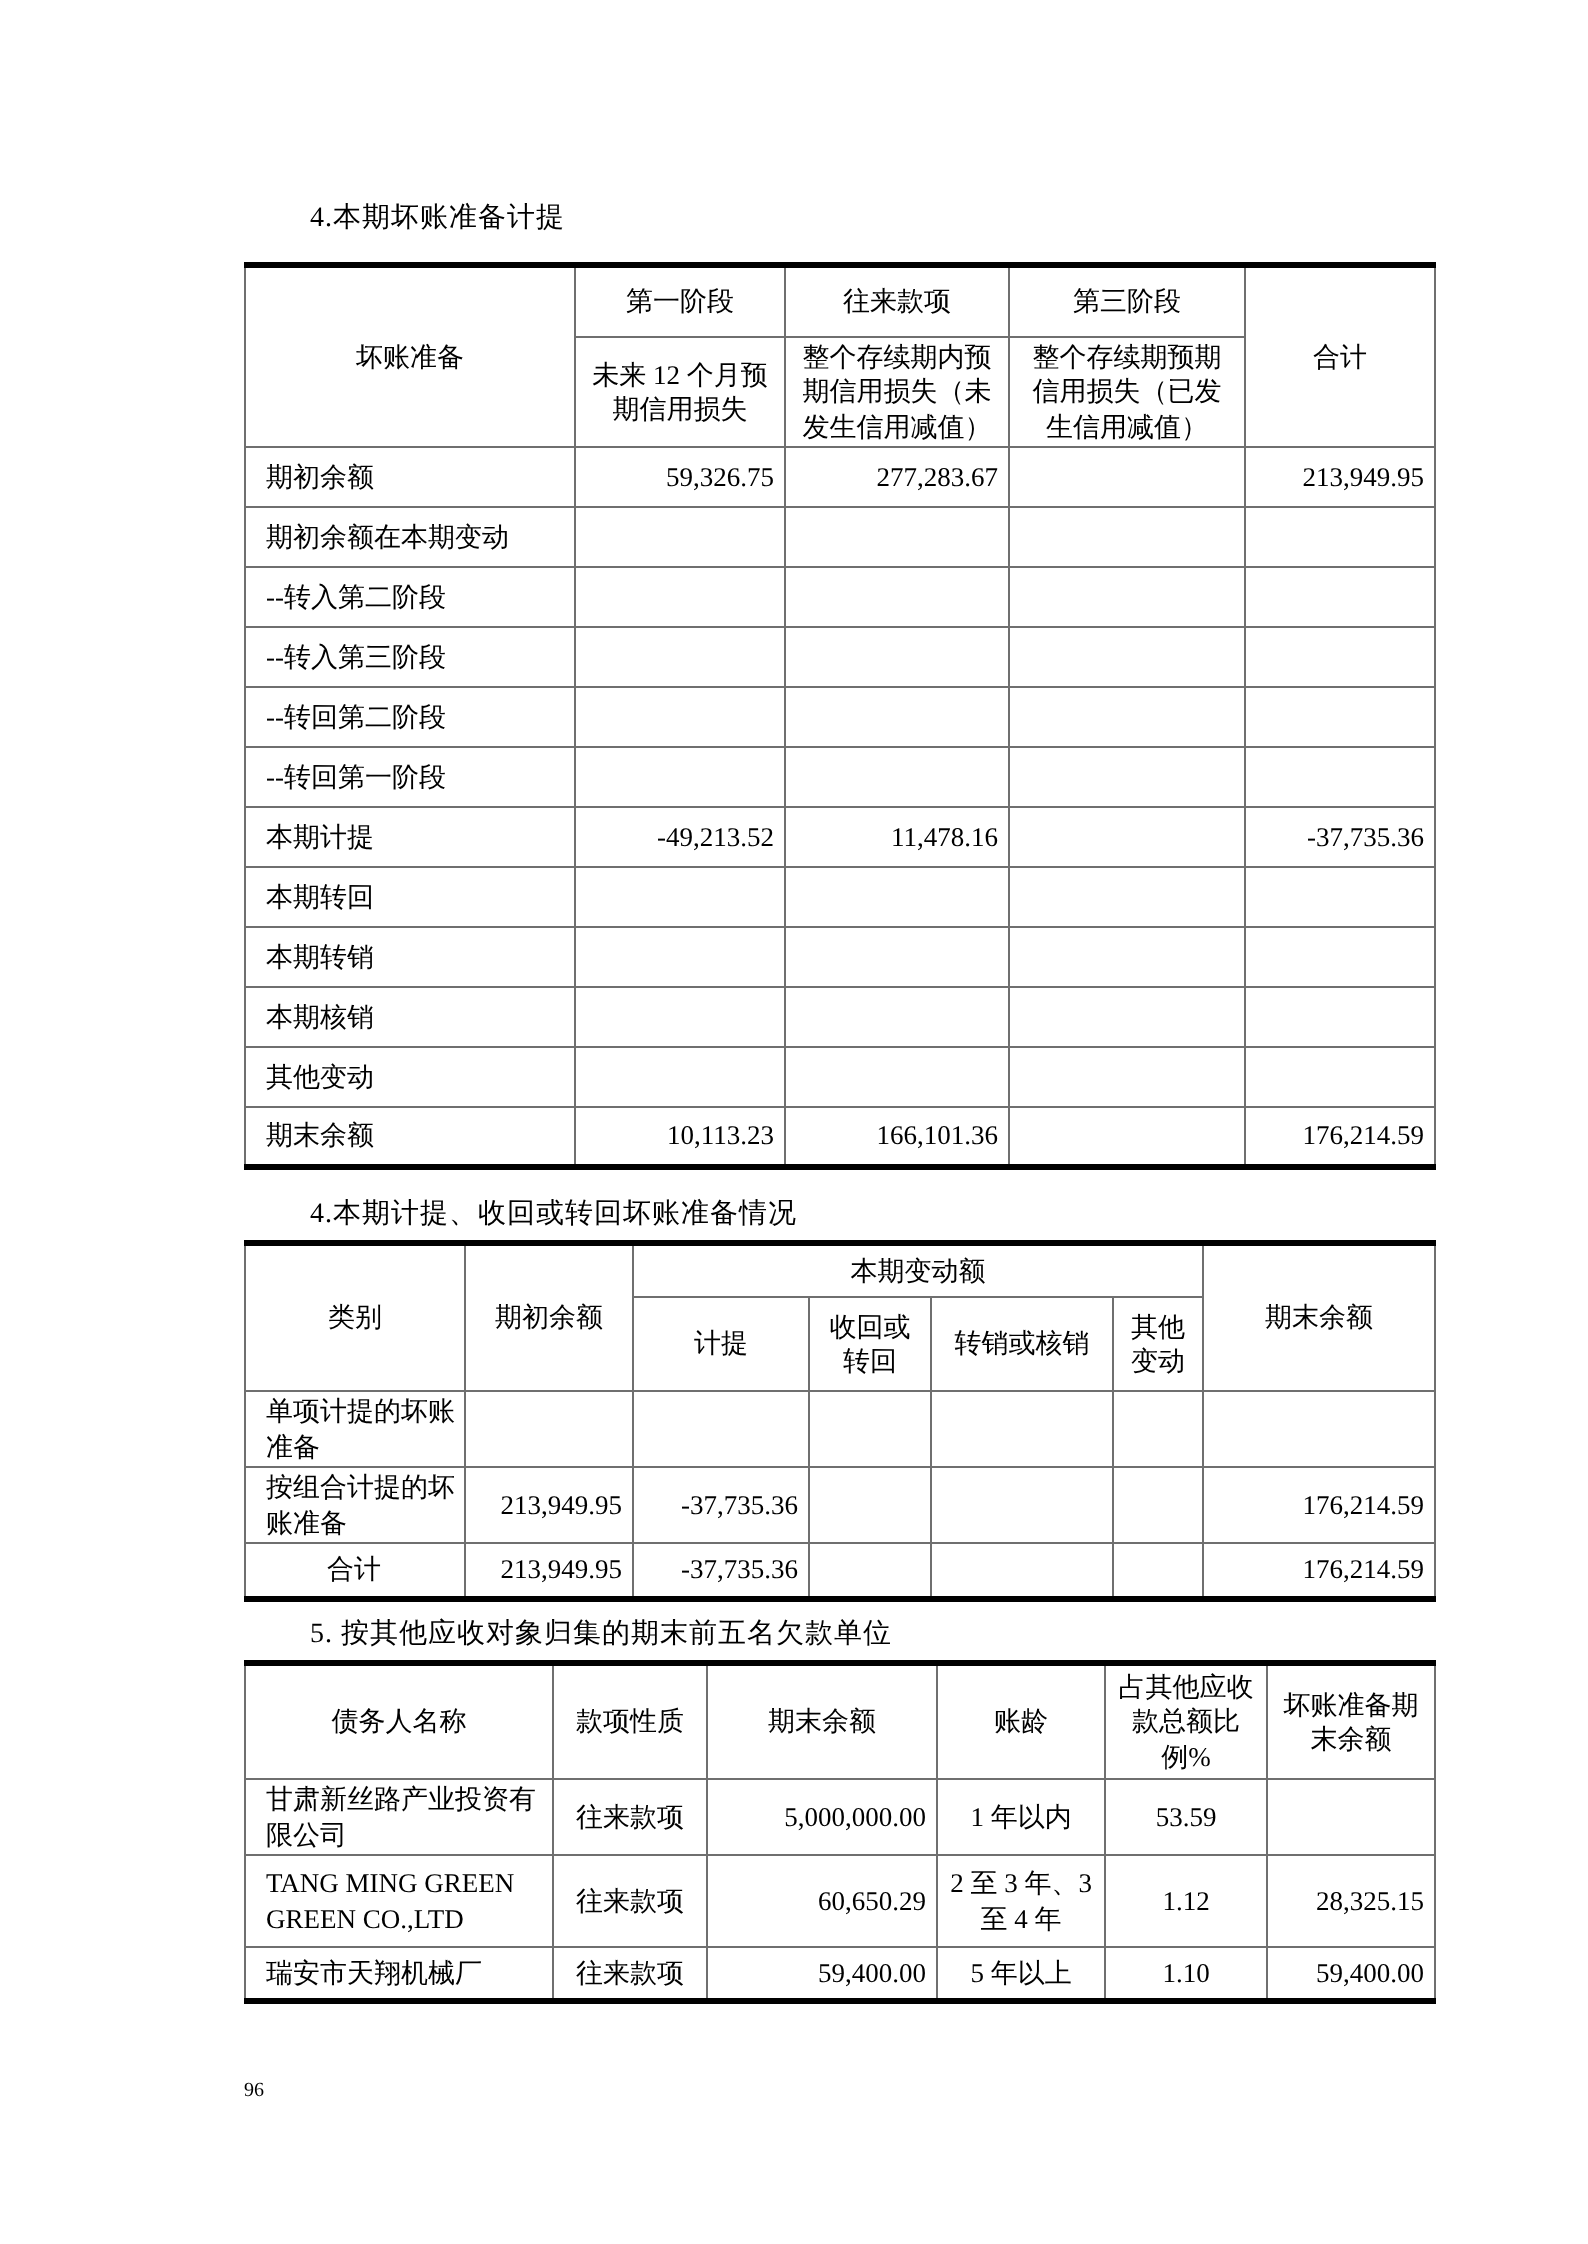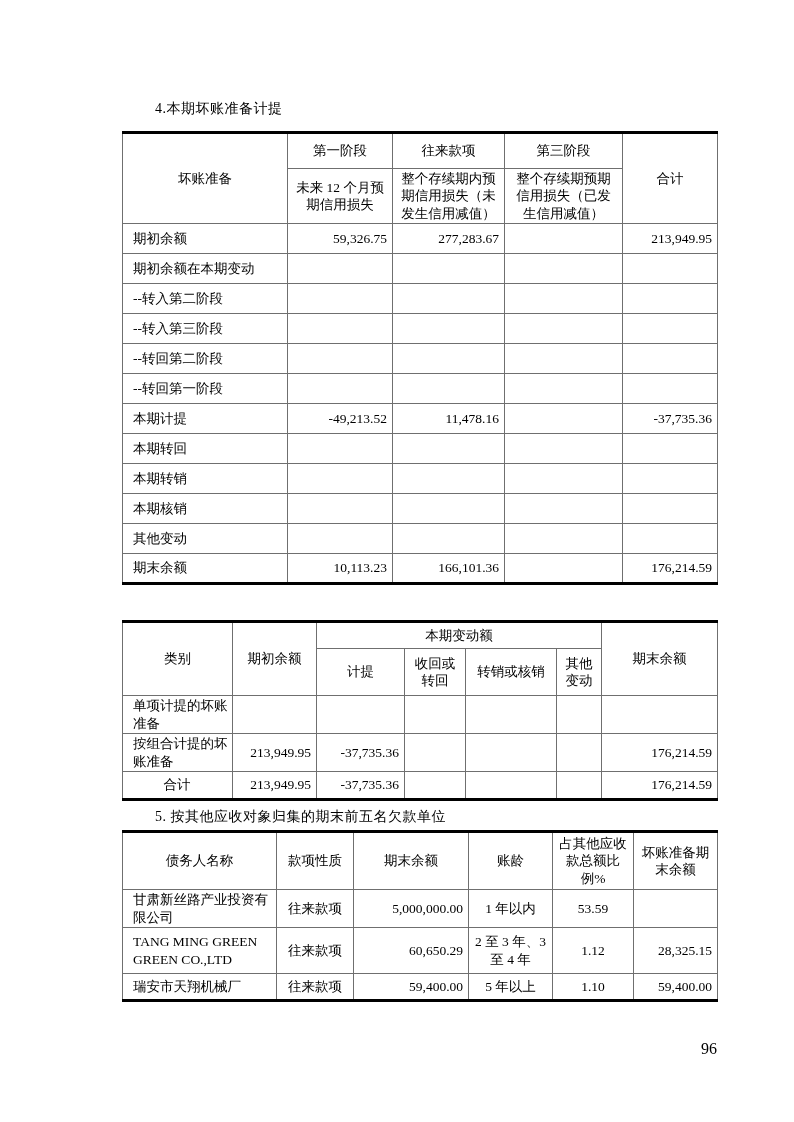--- a/index.html
+++ b/index.html
@@ -48,21 +48,21 @@
   #t2 tbody tr:nth-child(3) td { height:28px; }
   #t2 tbody tr:nth-child(3) td.lab { text-align:center; padding-left:3px; }
 
   #t3 thead th { height:58px; }
   #t3 tbody td { height:38px; }
   #t3 tbody tr:nth-child(2) td { height:46px; }
   #t3 tbody tr:nth-child(3) td { height:27px; }
 
   .page-num {
     position:absolute; top:1040px; left:122px; width:595px;
-    text-align:right; font-size:16px;
+    text-align:left; font-size:10px;
   }
 </style>
 </head>
 <body>
 
 <div id="page">
 
   <div class="sec-title" id="title1">4.本期坏账准备计提</div>
 
   <table id="t1">
@@ -168,20 +168,21 @@
         <tr>
           <td class="lab">期末余额</td>
           <td class="num">10,113.23</td>
           <td class="num">166,101.36</td>
           <td class="num"></td>
           <td class="num">176,214.59</td>
         </tr>
       </tbody>
   </table>
 
+  <div class="sec-title" id="title2">4.本期计提、收回或转回坏账准备情况</div>
 
   <table id="t2">
     <colgroup>
       <col style="width:110px">
         <col style="width:84px">
         <col style="width:88px">
       <col style="width:61px">
         <col style="width:91px">
         <col style="width:45px">
       <col style="width:116px">

